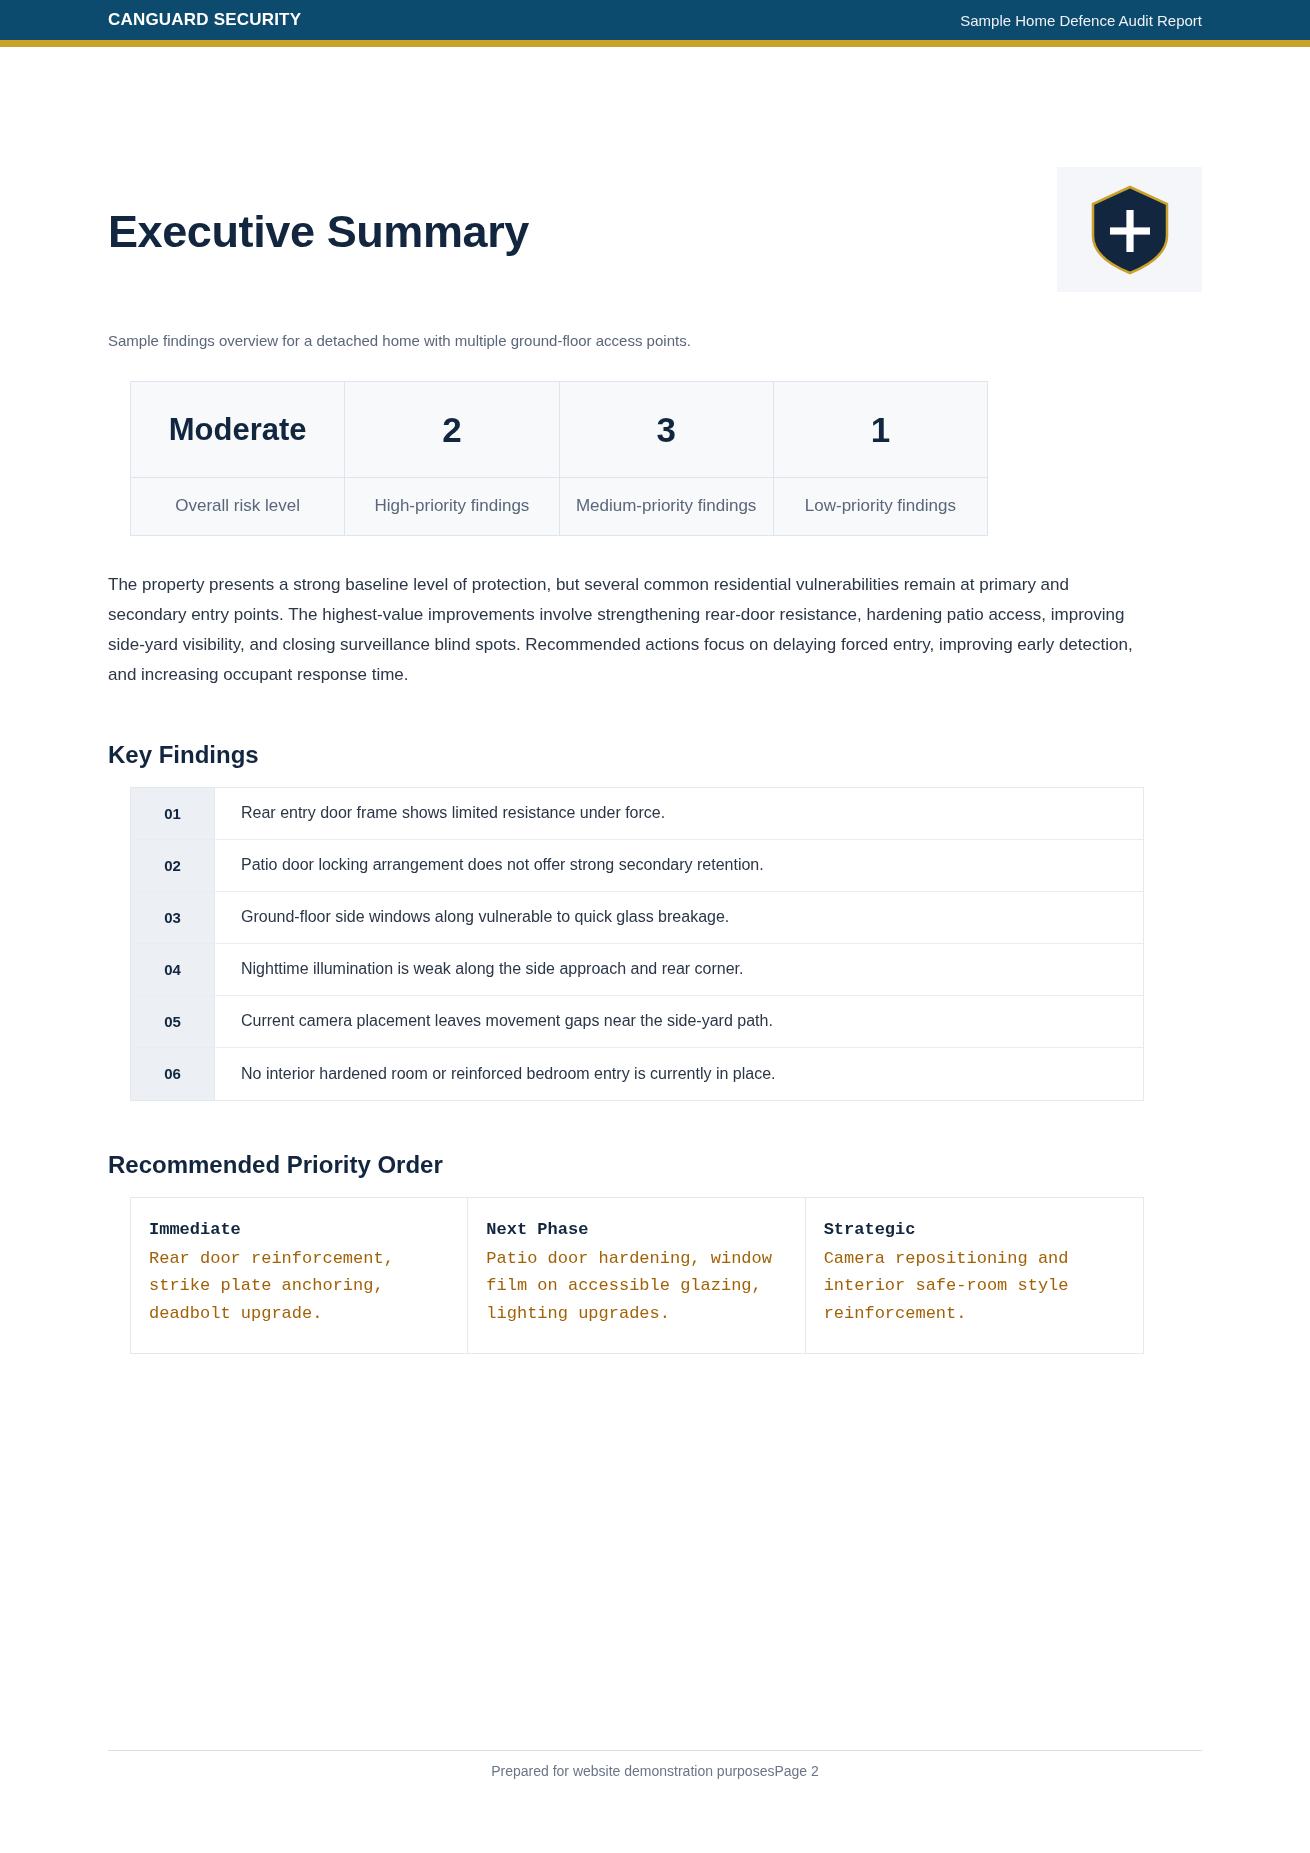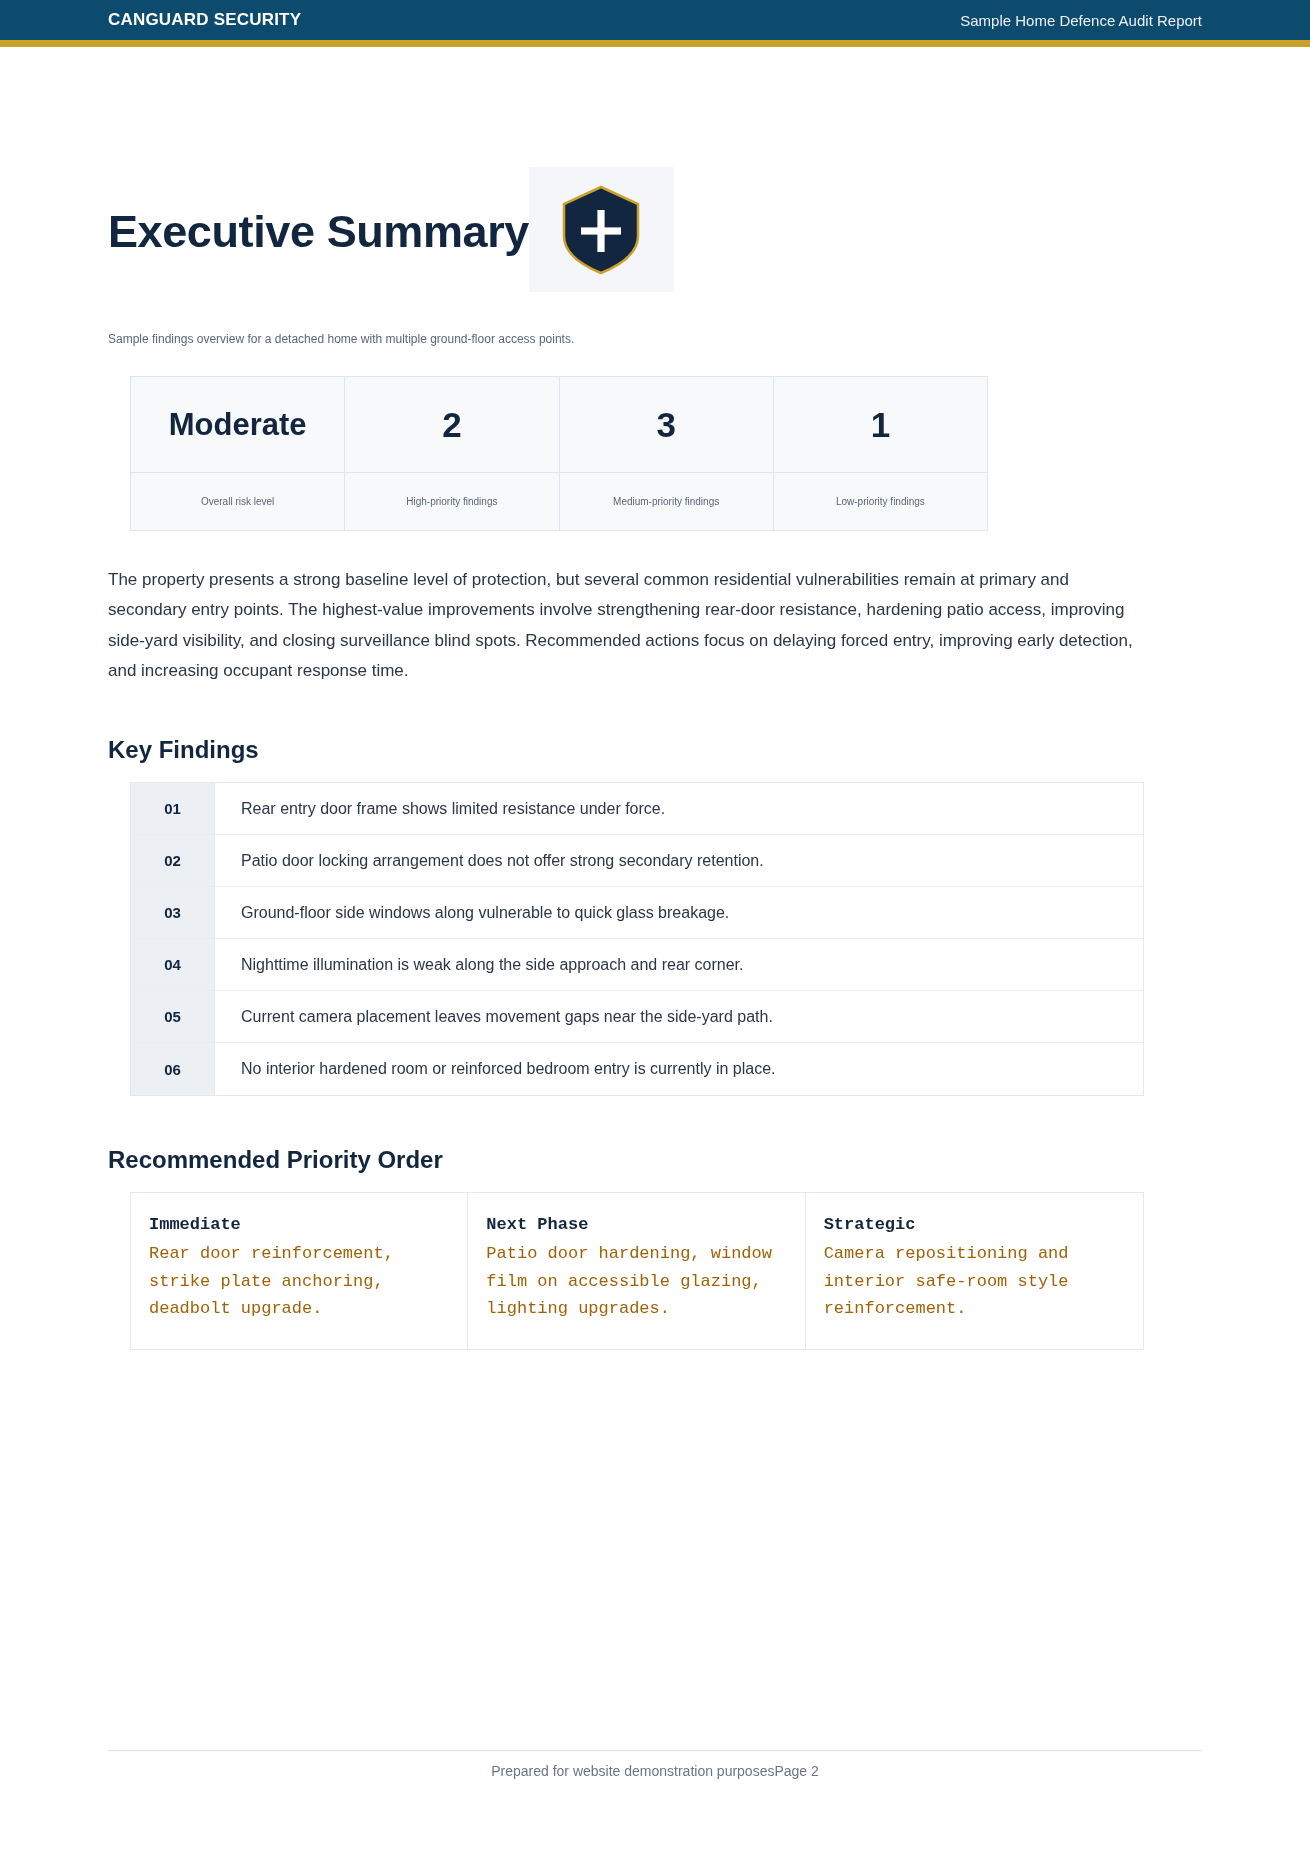--- a/index.html
+++ b/index.html
@@ -45,21 +45,21 @@
 
   
   .page {
     padding: 0 108px;
     position: relative;
   }
 
   .title-row {
     display: flex;
     align-items: flex-start;
-    justify-content: flex-start;
+    justify-content: space-between;
     margin-top: 120px;
   }
   .page-title {
     font-size: 45px;
     font-weight: bold;
     color: #12263f;
     letter-spacing: -0.4px;
     line-height: 1;
     padding-top: 42px;
   }
@@ -70,21 +70,21 @@
     background: #f4f6fa;
     display: flex;
     align-items: center;
     justify-content: center;
     flex: none;
   }
   .logo-box svg { display: block; }
 
   .subtitle {
     margin-top: 38px;
-    font-size: 12px;
+    font-size: 15px;
     color: #5b6679;
     line-height: 1.5;
   }
 
   
   .stats {
     margin-top: 28px;
     margin-left: 22px;
     width: 858px;
     border: 1px solid #dfe5ee;
@@ -109,21 +109,21 @@
   .stats-value {
     font-size: 35px;
     font-weight: bold;
     color: #12263f;
     line-height: 1;
   }
   .stats-value.word { font-size: 31px; }
 
   .stats-label-row .stats-cell { height: 58px; }
   .stats-label {
-    font-size: 10px;
+    font-size: 17px;
     color: #5b6679;
   }
 
   
   .intro {
     margin-top: 34px;
     font-size: 17px;
     line-height: 1.78;
     color: #2b3647;
     width: 1042px;

